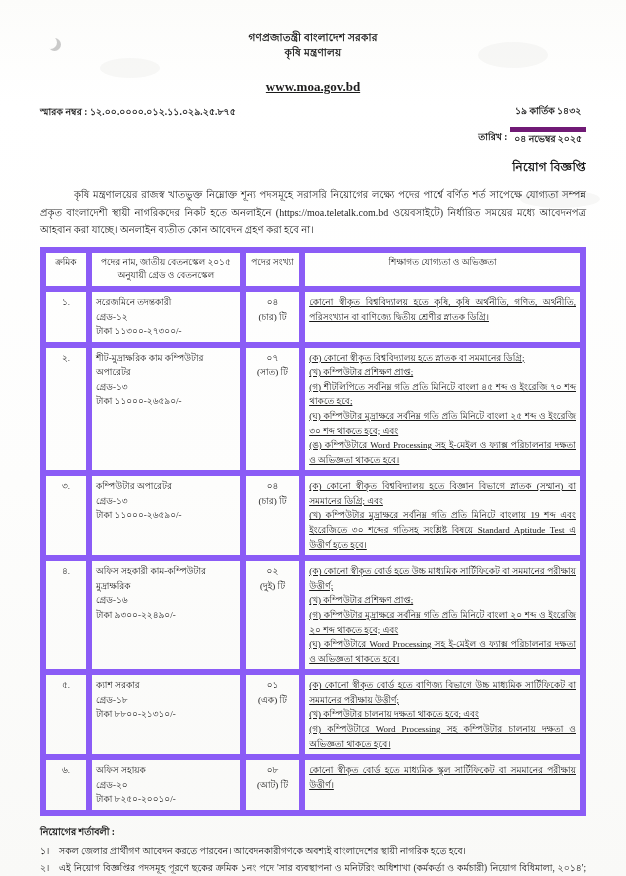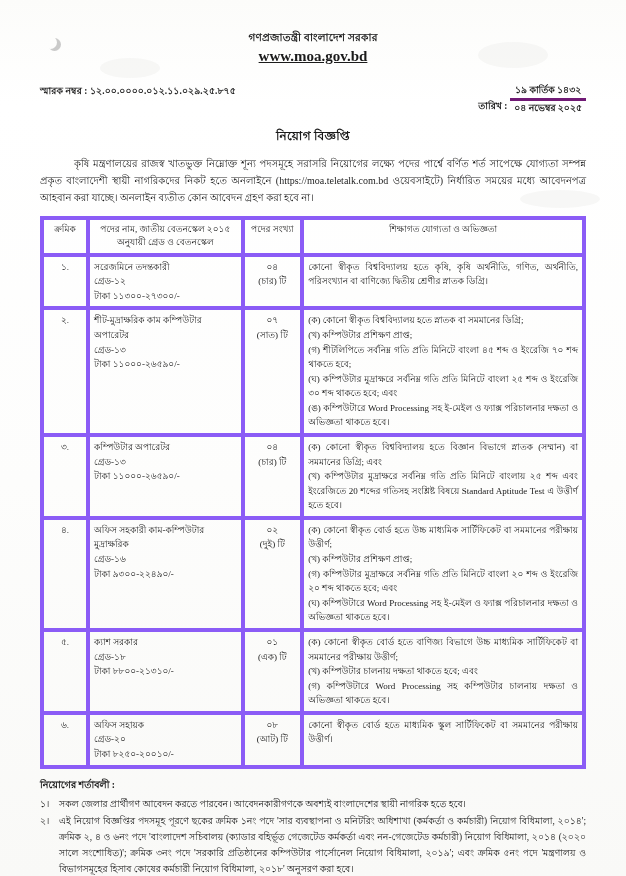--- a/index.html
+++ b/index.html
@@ -39,76 +39,76 @@
     text-align: center;
     line-height: 1.45;
   }
   .gov-header .ln {
     font-size: 10.5px;
     font-weight: bold;
     letter-spacing: .2px;
     color: #242424;
   }
   .gov-header .site {
-    font-size: 15px;
+    font-size: 13px;
     font-weight: bold;
     font-family: "Liberation Serif", serif;
     text-decoration: underline;
     color: #1b1b1b;
-    margin-top: 1px;
+    margin-top: 18px;
   }
 
   .moon {
     position: absolute;
     left: 44px;
     top: 36px;
     width: 13px;
     height: 13px;
     border-radius: 50%;
     box-shadow: 4px 2px 0 0 #b9b9b9;
     opacity: .75;
   }
 
   
   .memo-row {
     display: flex;
     justify-content: space-between;
     align-items: flex-start;
-    margin-top: 16px;
+    margin-top: 8px;
     font-size: 9.3px;
   }
   .memo-no {
     font-weight: bold;
     color: #1f1f1f;
     letter-spacing: .1px;
   }
   .date-block {
     display: flex;
     align-items: flex-end;
     gap: 3px;
     font-weight: bold;
   }
   .date-stack {
     display: inline-block;
     text-align: center;
     line-height: 1.35;
   }
   .date-stack .top {
-    border-bottom: 3px solid #701a75;
-    padding: 0 4px 1px 4px;
+    border-bottom: 5px solid #701a75;
+    padding: 0 4px 9px 4px;
     display: block;
   }
   .date-stack .bot {
     padding: 1px 4px 0 4px;
     display: block;
   }
 
   
   .doc-title {
-    text-align: center;
+    text-align: right;
     font-size: 12px;
     font-weight: bold;
     margin: 13px 0 8px 0;
     letter-spacing: .3px;
   }
 
   .intro {
     font-size: 10px;
     line-height: 1.72;
     text-align: justify;
@@ -120,40 +120,40 @@
 
   
   table.posts {
     width: 100%;
     border-collapse: collapse;
     font-size: 9px;
     table-layout: fixed;
   }
   table.posts th,
   table.posts td {
-    border: 4px solid #8b5cf6;
+    border: 6px solid #8b5cf6;
     vertical-align: top;
     padding: 3px 4px;
     line-height: 1.62;
   }
   table.posts thead th {
     text-align: center;
     font-weight: normal;
     padding: 3px 2px;
     line-height: 1.5;
   }
   col.c-sl    { width: 8.5%; }
   col.c-post  { width: 28.5%; }
   col.c-count { width: 11%; }
   col.c-qual  { width: 52%; }
 
   td.sl     { text-align: center; }
   td.count  { text-align: center; }
   td.post   { text-align: left; }
-  td.qual   { text-align: justify; text-justify: inter-word; }
+  td.qual   { text-align: justify; text-justify: inter-word; text-decoration: underline; }
 
   .post-line { display: block; }
   .qual-line { display: block; }
   .qual-line + .qual-line { margin-top: 0px; }
 
   
   .cond-head {
     font-size: 9.6px;
     font-weight: bold;
     margin: 9px 0 3px 0;
@@ -198,20 +198,21 @@
   <div class="smudge" style="left:478px; top:42px; width:70px; height:26px;"></div>
   <div class="smudge" style="left:100px; top:58px; width:60px; height:20px;"></div>
   <div class="smudge" style="left:520px; top:190px; width:80px; height:18px;"></div>
 
   <div class="content">
 
     <div class="moon"></div>
 
     <div class="gov-header">
       <div class="ln">গণপ্রজাতন্ত্রী বাংলাদেশ সরকার</div>
+      <div class="ln">কৃষি মন্ত্রণালয়</div>
       <div class="site">www.moa.gov.bd</div>
     </div>
 
     <div class="memo-row">
       <div class="memo-no">স্মারক নম্বর : ১২.০০.০০০০.০১২.১১.০২৯.২৫.৮৭৫</div>
       <div class="date-block">
         <span>তারিখ :</span>
         <span class="date-stack">
           <span class="top">১৯ কার্তিক ১৪৩২</span>
           <span class="bot">০৪ নভেম্বর ২০২৫</span>
@@ -279,21 +280,21 @@
               <span class="post-line">কম্পিউটার অপারেটর</span>
               <span class="post-line">গ্রেড-১৩</span>
               <span class="post-line">টাকা ১১০০০-২৬৫৯০/-</span>
             </td>
             <td class="count">
               <span class="post-line">০৪</span>
               <span class="post-line">(চার) টি</span>
             </td>
             <td class="qual">
               <span class="qual-line">(ক) কোনো স্বীকৃত বিশ্ববিদ্যালয় হতে বিজ্ঞান বিভাগে স্নাতক (সম্মান) বা সমমানের ডিগ্রি; এবং</span>
-              <span class="qual-line">(খ) কম্পিউটার মুদ্রাক্ষরে সর্বনিম্ন গতি প্রতি মিনিটে বাংলায় ২৫ শব্দ এবং ইংরেজিতে 20 শব্দের গতিসহ সংশ্লিষ্ট বিষয়ে Standard Aptitude Test এ উত্তীর্ণ হতে হবে।</span>
+              <span class="qual-line">(খ) কম্পিউটার মুদ্রাক্ষরে সর্বনিম্ন গতি প্রতি মিনিটে বাংলায় 19 শব্দ এবং ইংরেজিতে ৩০ শব্দের গতিসহ সংশ্লিষ্ট বিষয়ে Standard Aptitude Test এ উত্তীর্ণ হতে হবে।</span>
             </td>
           </tr>
           <tr>
             <td class="sl">৪.</td>
             <td class="post">
               <span class="post-line">অফিস সহকারী কাম-কম্পিউটার মুদ্রাক্ষরিক</span>
               <span class="post-line">গ্রেড-১৬</span>
               <span class="post-line">টাকা ৯৩০০-২২৪৯০/-</span>
             </td>
             <td class="count">

